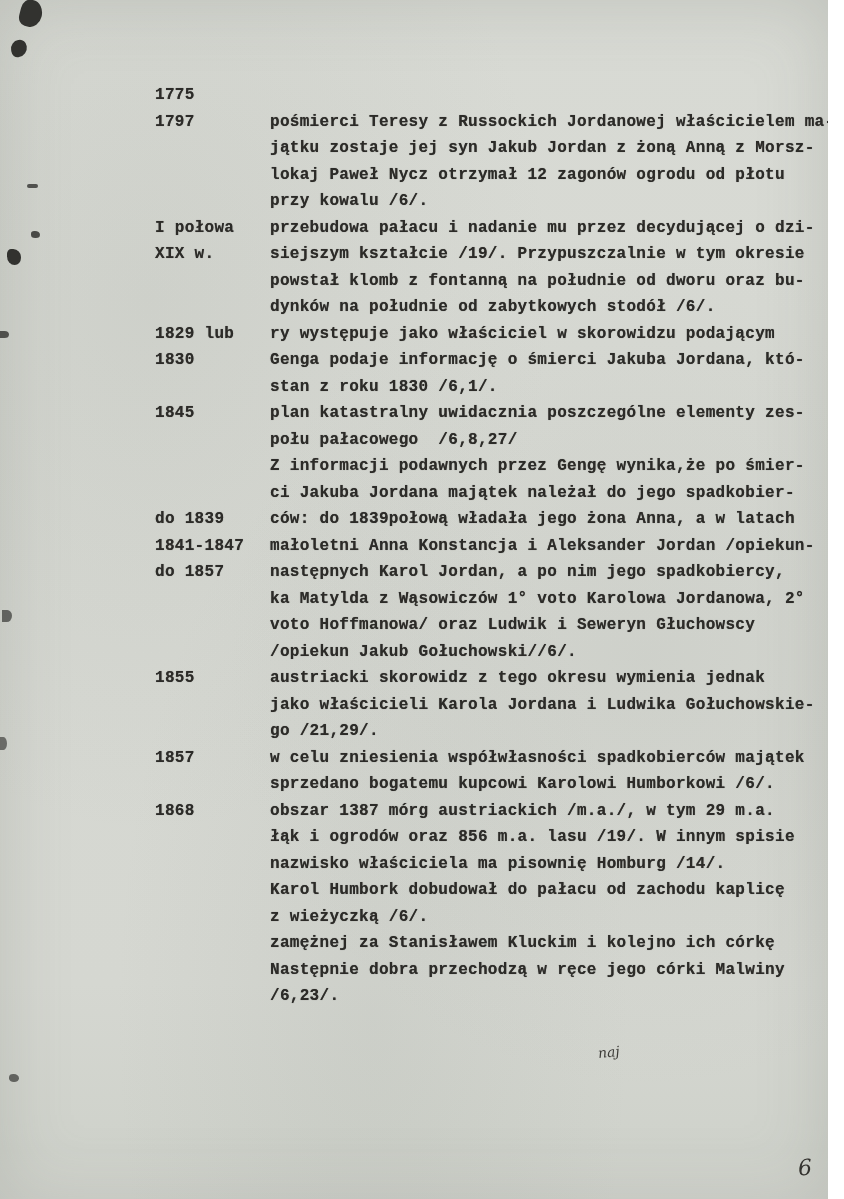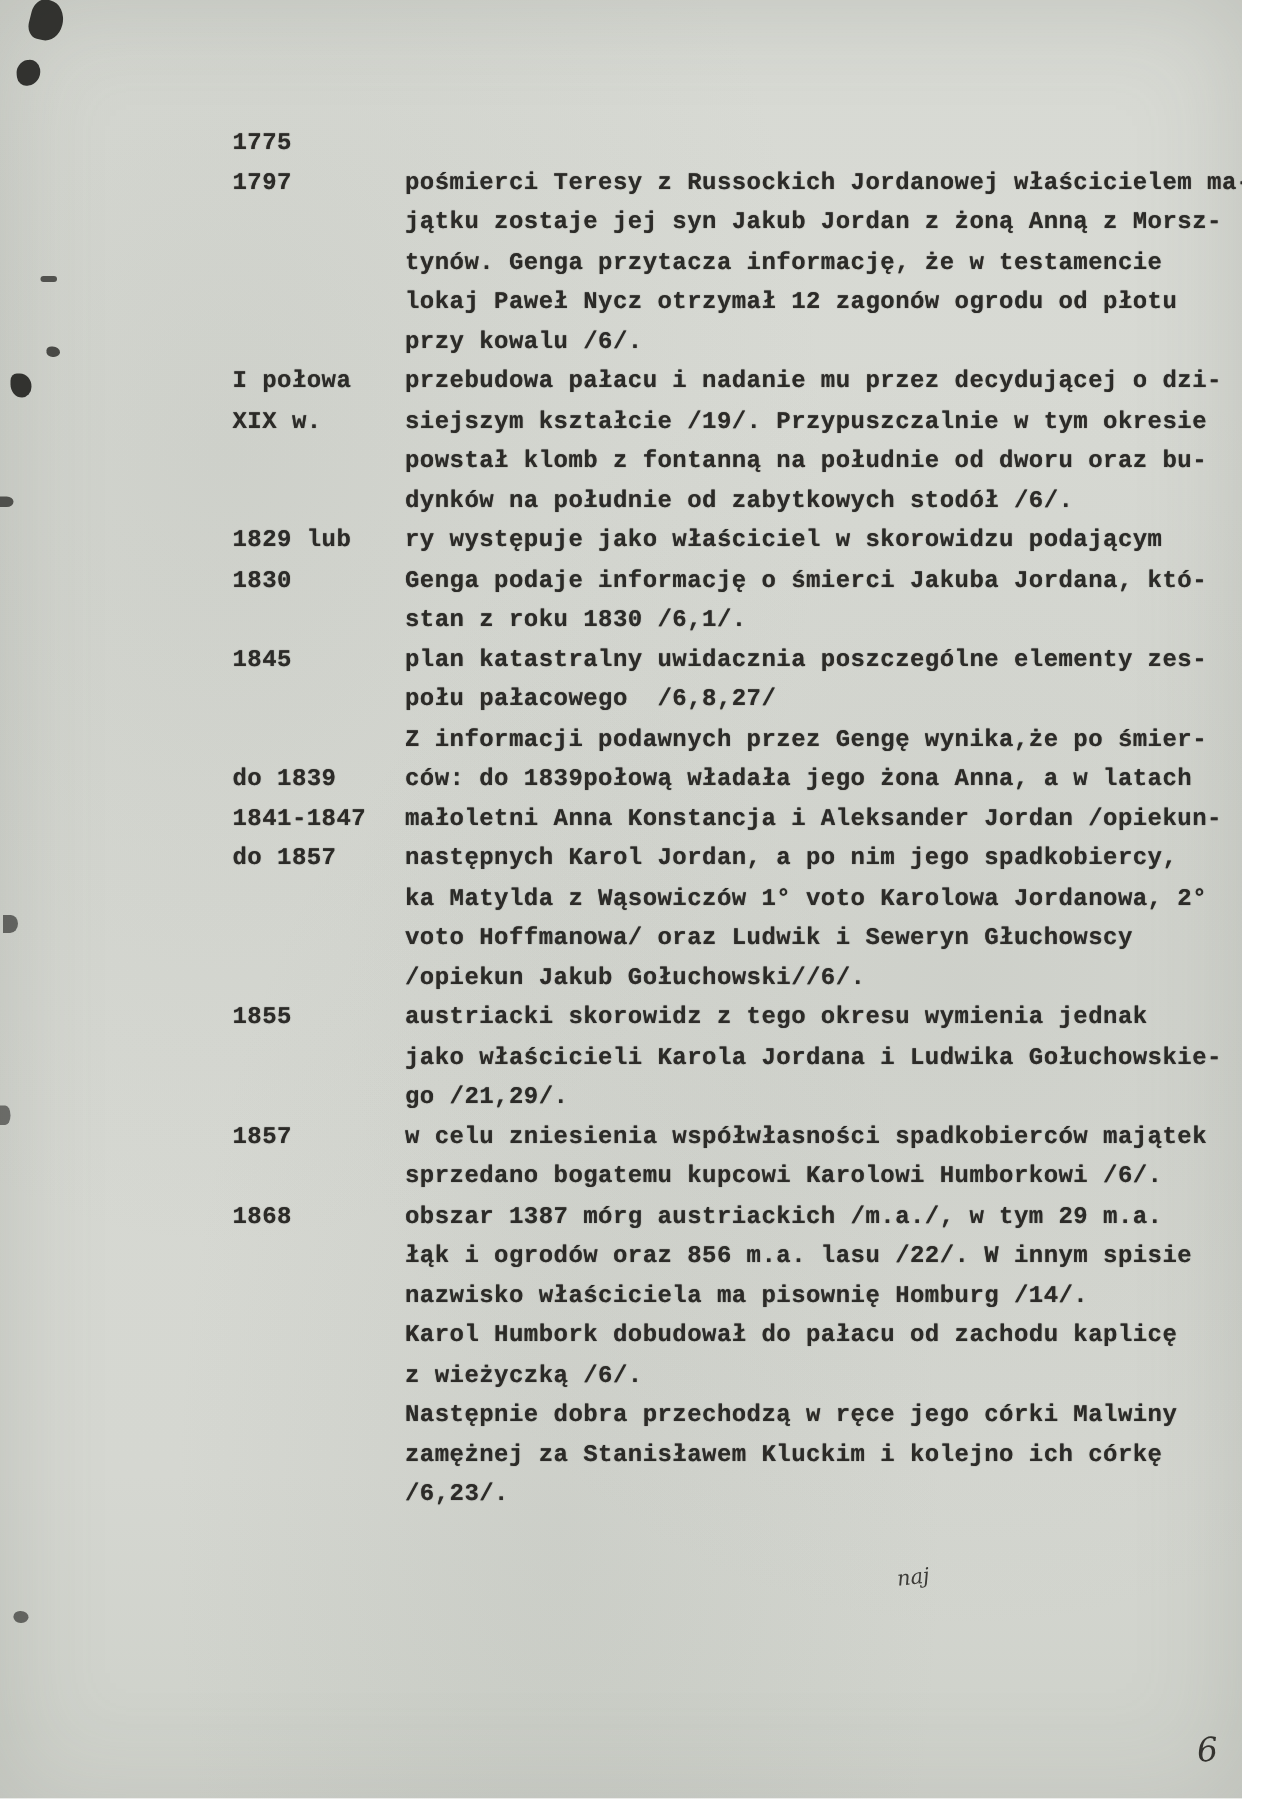--- a/index.html
+++ b/index.html
@@ -84,21 +84,20 @@
           <div class="line">1775</div>
         </div>
       </div>
       <div class="row">
         <div class="dates">
           <div class="line">1797</div>
         </div>
         <div class="text">
           <div class="line">pośmierci Teresy z Russockich Jordanowej właścicielem ma-</div>
           <div class="line">jątku zostaje jej syn Jakub Jordan z żoną Anną z Morsz-</div>
-          <div class="line">tynów. Genga przytacza informację, że w testamencie</div>
           <div class="line">lokaj Paweł Nycz otrzymał 12 zagonów ogrodu od płotu</div>
           <div class="line">przy kowalu /6/.</div>
         </div>
       </div>
       <div class="row">
         <div class="dates">
           <div class="line">I połowa</div>
           <div class="line">XIX w.</div>
         </div>
         <div class="text">
@@ -120,20 +119,21 @@
         </div>
       </div>
       <div class="row">
         <div class="dates">
           <div class="line">1845</div>
         </div>
         <div class="text">
           <div class="line">plan katastralny uwidacznia poszczególne elementy zes-</div>
           <div class="line">połu pałacowego  /6,8,27/</div>
           <div class="line">Z informacji podawnych przez Gengę wynika,że po śmier-</div>
+          <div class="line">ci Jakuba Jordana majątek należał do jego spadkobier-</div>
         </div>
       </div>
       <div class="row">
         <div class="dates">
           <div class="line">do 1839</div>
           <div class="line">1841-1847</div>
           <div class="line">do 1857</div>
         </div>
         <div class="text">
           <div class="line">ców: do 1839połową władała jego żona Anna, a w latach</div>
@@ -162,26 +162,26 @@
           <div class="line">w celu zniesienia współwłasności spadkobierców majątek</div>
           <div class="line">sprzedano bogatemu kupcowi Karolowi Humborkowi /6/.</div>
         </div>
       </div>
       <div class="row">
         <div class="dates">
           <div class="line">1868</div>
         </div>
         <div class="text">
           <div class="line">obszar 1387 mórg austriackich /m.a./, w tym 29 m.a.</div>
-          <div class="line">łąk i ogrodów oraz 856 m.a. lasu /22/. W innym spisie</div>
+          <div class="line">łąk i ogrodów oraz 856 m.a. lasu /19/. W innym spisie</div>
           <div class="line">nazwisko właściciela ma pisownię Homburg /14/.</div>
           <div class="line">Karol Humbork dobudował do pałacu od zachodu kaplicę</div>
           <div class="line">z wieżyczką /6/.</div>
+          <div class="line">zamężnej za Stanisławem Kluckim i kolejno ich córkę</div>
           <div class="line">Następnie dobra przechodzą w ręce jego córki Malwiny</div>
-          <div class="line">zamężnej za Stanisławem Kluckim i kolejno ich córkę</div>
           <div class="line">/6,23/.</div>
         </div>
       </div>
     </div>
 
   <div class="handwritten-note">naj</div>
 
   <div class="page-number">6</div>
 
 </div>

